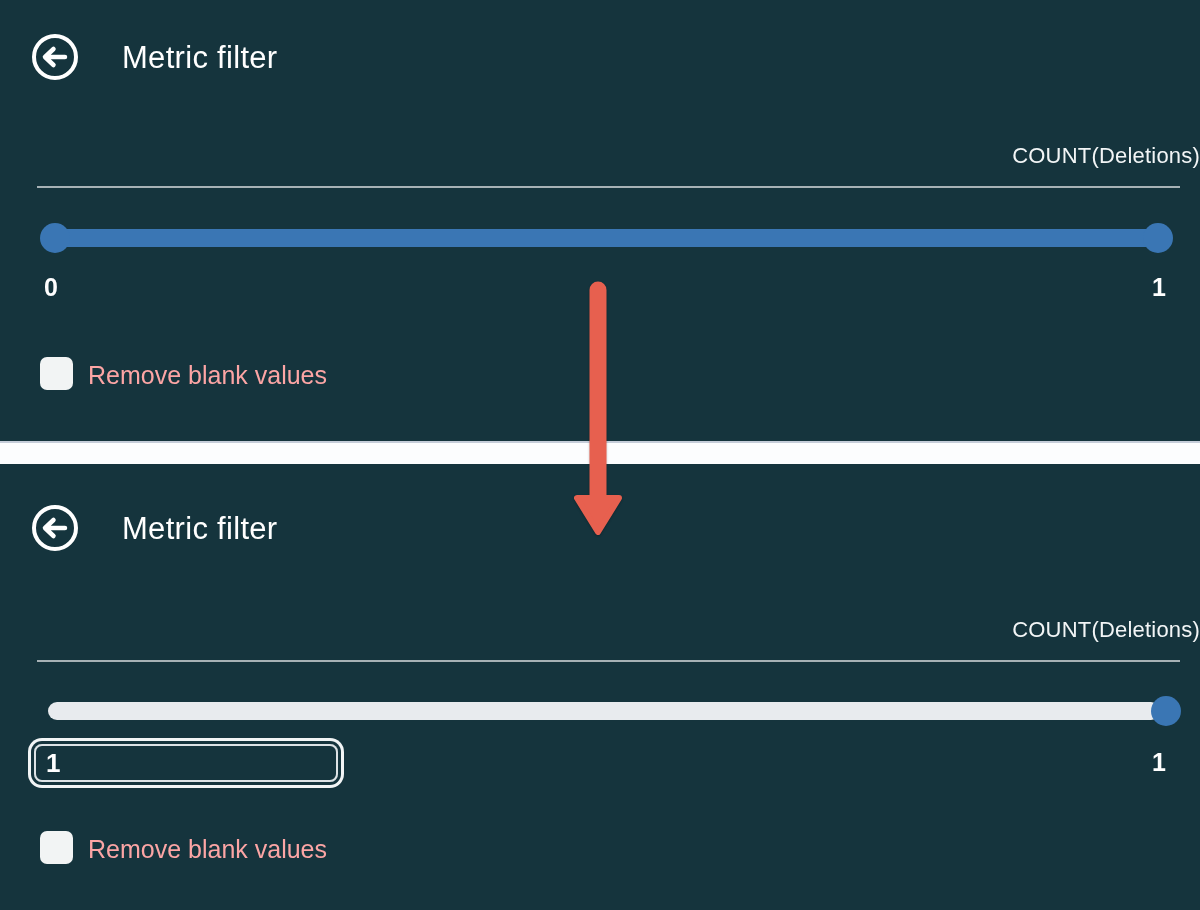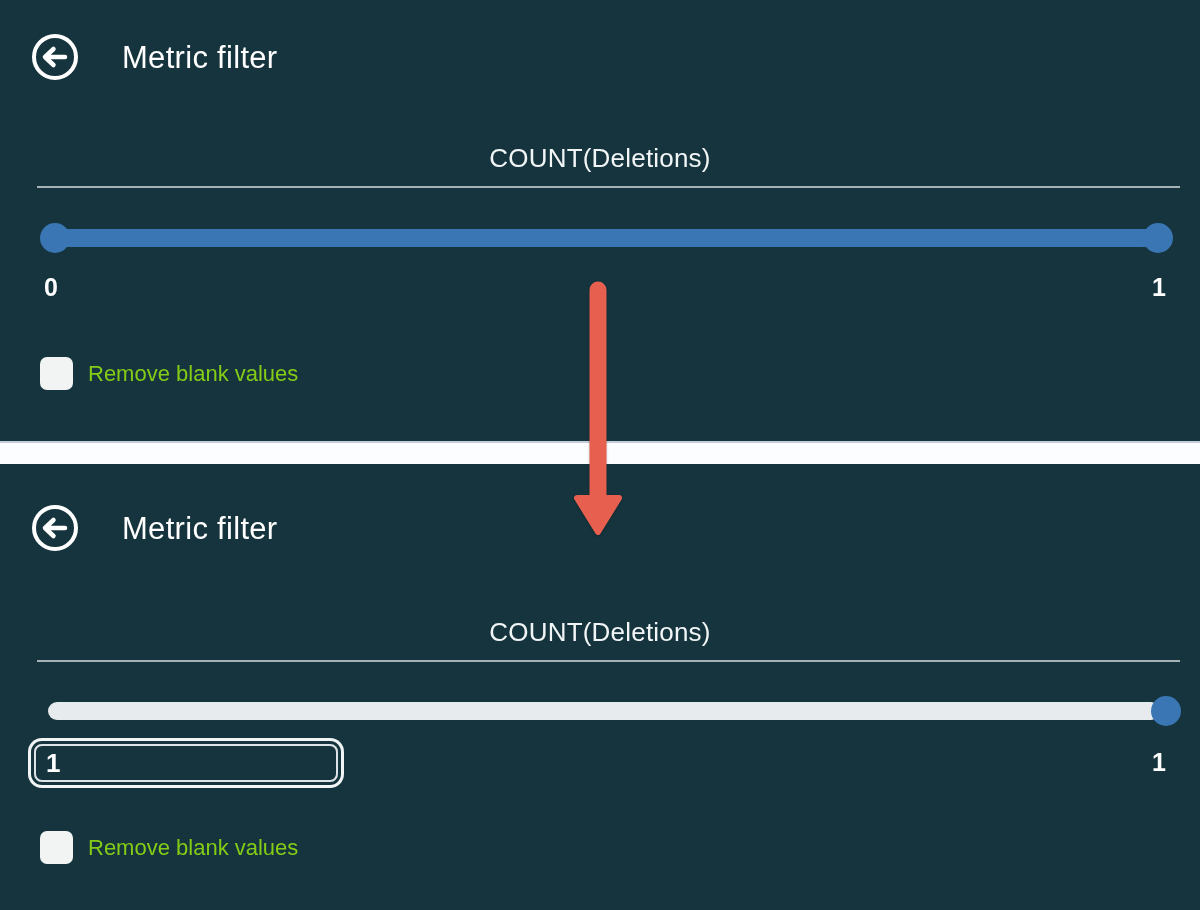--- a/index.html
+++ b/index.html
@@ -20,22 +20,22 @@
   .panel-bottom .back-btn{top:40px;}
   .back-btn svg{display:block;width:48px;height:48px;}
 
   .title{
     position:absolute;left:122px;top:40px;
     color:#ffffff;font-size:31px;font-weight:400;letter-spacing:0.3px;
   }
   .panel-bottom .title{top:47px;}
 
   .metric{
-    position:absolute;left:0;right:0;top:143px;text-align:center;
-    color:#f2f5f6;font-size:26px;font-weight:500;letter-spacing:0.2px;
+    position:absolute;left:0;right:0;top:143px;text-align:right;
+    color:#f2f5f6;font-size:22px;font-weight:500;letter-spacing:0.2px;
   }
   .panel-bottom .metric{top:153px;}
 
   .divider{
     position:absolute;left:37px;width:1143px;top:186px;height:2px;
     background:rgba(255,255,255,0.62);
   }
   .panel-bottom .divider{top:196px;}
 
   .track{
@@ -69,21 +69,21 @@
     padding:0 0 0 10px;outline:none;
   }
 
   .checkbox{
     position:absolute;left:40px;top:357px;width:33px;height:33px;
     background:#f2f4f4;border-radius:7px;cursor:pointer;
   }
   .panel-bottom .checkbox{top:367px;}
   .cb-label{
     position:absolute;left:88px;top:361px;
-    color:#84cc16;font-size:22px;font-weight:400;
+    color:#fca5a5;font-size:25px;font-weight:400;
   }
   .panel-bottom .cb-label{top:371px;}
 
   .white-band{
     position:absolute;left:0;right:0;top:441px;height:23px;
     background:#fcfdfe;border-top:2px solid #c5cdd9;box-sizing:border-box;
   }
 
   .annotation-arrow{
     position:absolute;left:570px;top:281px;width:56px;height:258px;

